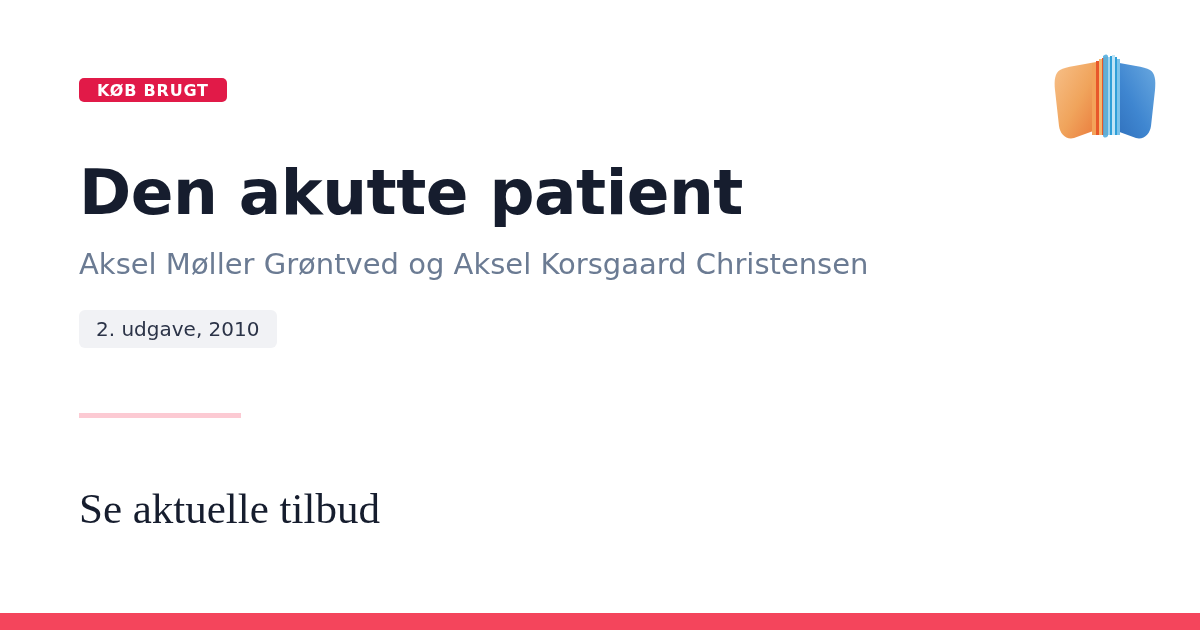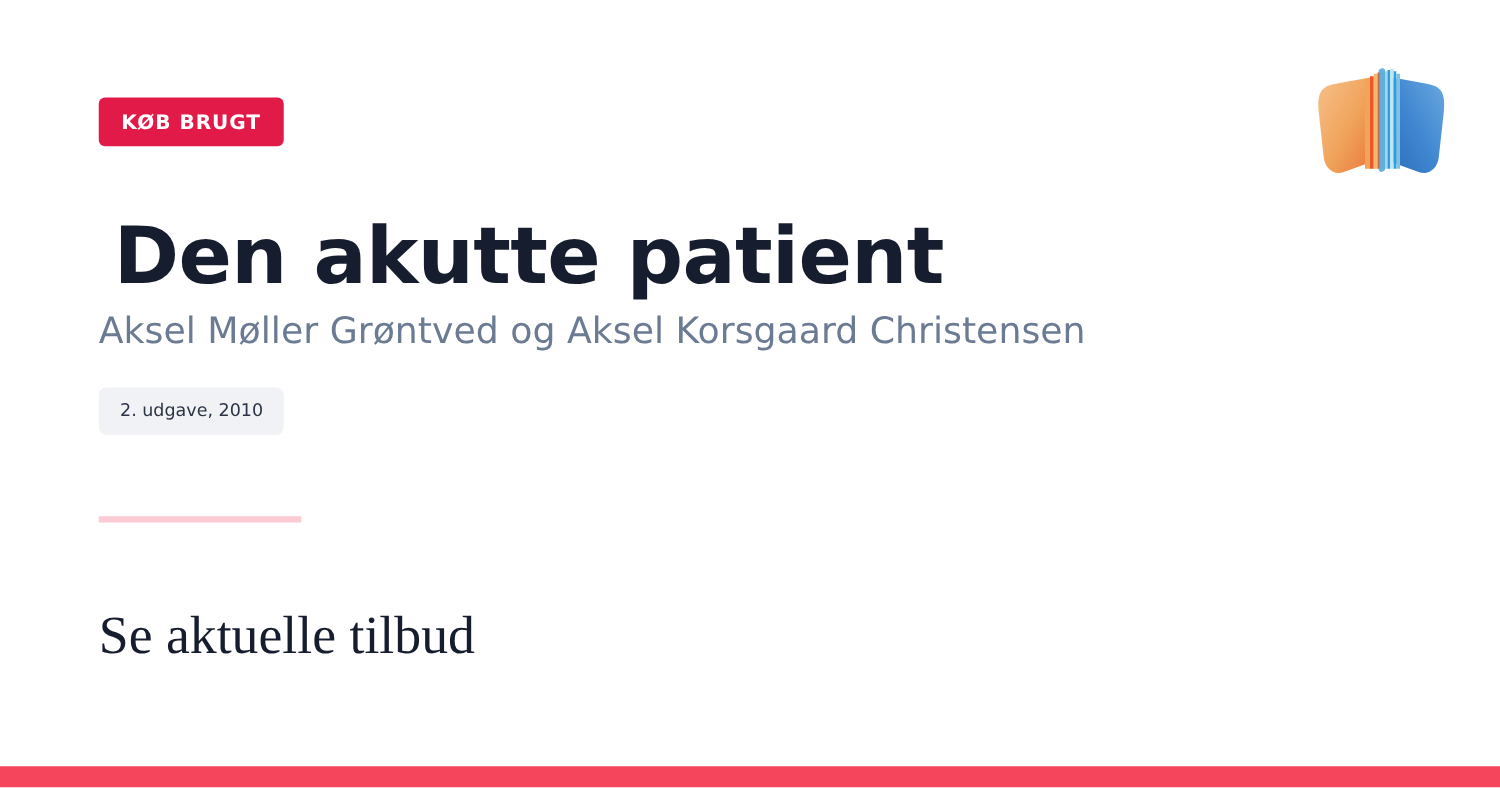--- a/index.html
+++ b/index.html
@@ -29,42 +29,42 @@
     width: 110px;
     height: 115px;
   }
   .logo-svg { display: block; width: 110px; height: 115px; }
 
   
   .badge {
     position: absolute;
     left: 79px;
     top: 78px;
-    height: 39px;
+    height: 24px;
     box-sizing: border-box;
     display: flex;
     align-items: center;
     justify-content: center;
     padding: 0 18px;
     border-radius: 5px;
     background: #e11a48;
     color: #ffffff;
     font-size: 16px;
     font-weight: bold;
     letter-spacing: 0.8px;
     font-family: "DejaVu Sans", sans-serif;
     white-space: nowrap;
   }
 
   
   .title {
     position: absolute;
     left: 79px;
     top: 155px;
-    margin: 12px;
+    margin: 0;
     font-size: 63px;
     line-height: 76px;
     font-weight: bold;
     letter-spacing: -0.5px;
     color: #161d2e;
     font-family: "DejaVu Sans", sans-serif;
     white-space: nowrap;
   }
 
   
@@ -87,21 +87,21 @@
     left: 79px;
     top: 310px;
     height: 38px;
     box-sizing: border-box;
     display: flex;
     align-items: center;
     padding: 0 17px;
     border-radius: 6px;
     background: #f1f2f5;
     color: #2b3347;
-    font-size: 14px;
+    font-size: 20px;
     font-family: "DejaVu Sans", sans-serif;
     white-space: nowrap;
   }
 
   
   .divider {
     position: absolute;
     left: 79px;
     top: 413px;
     width: 162px;

